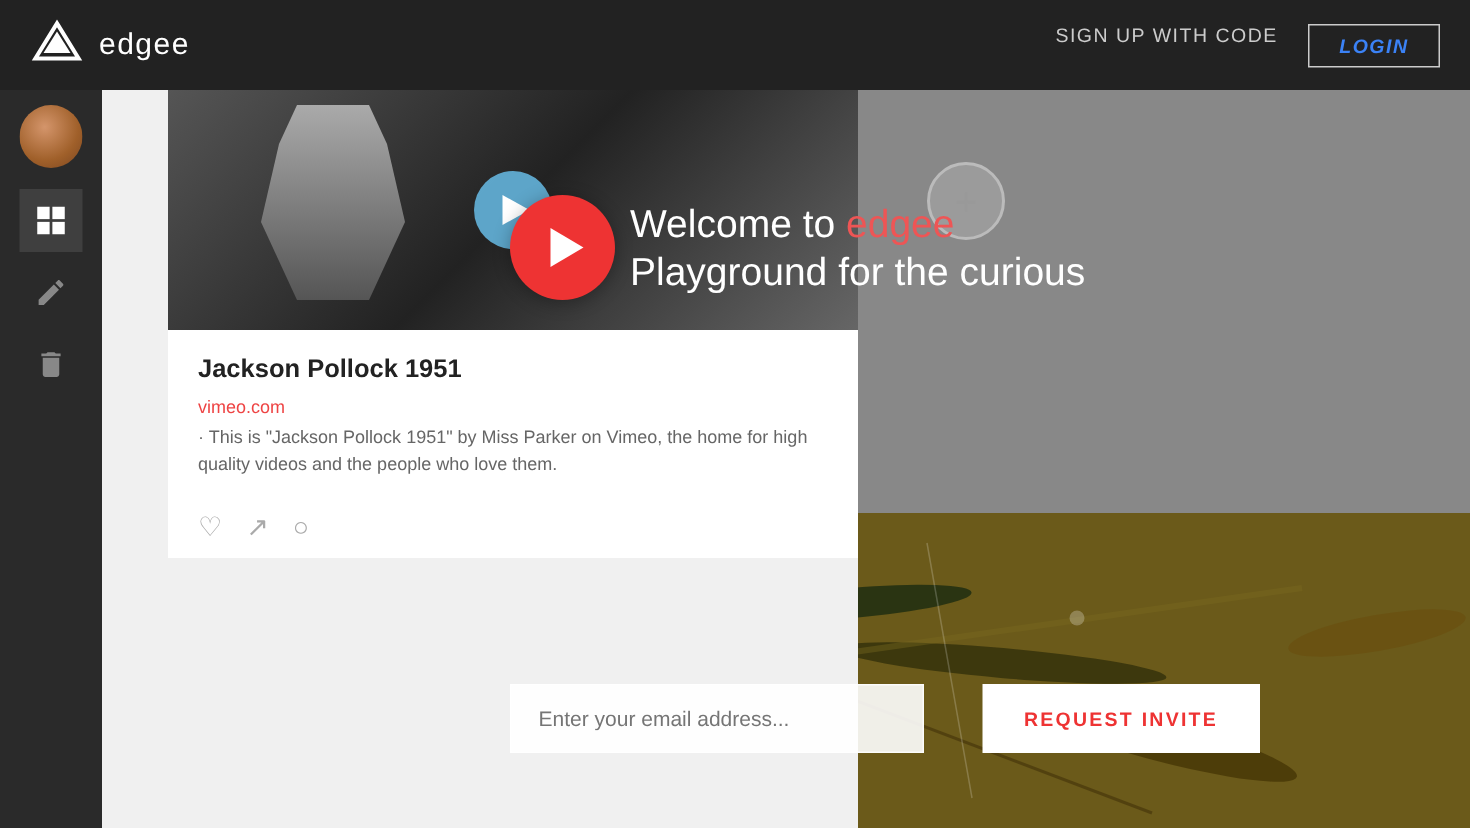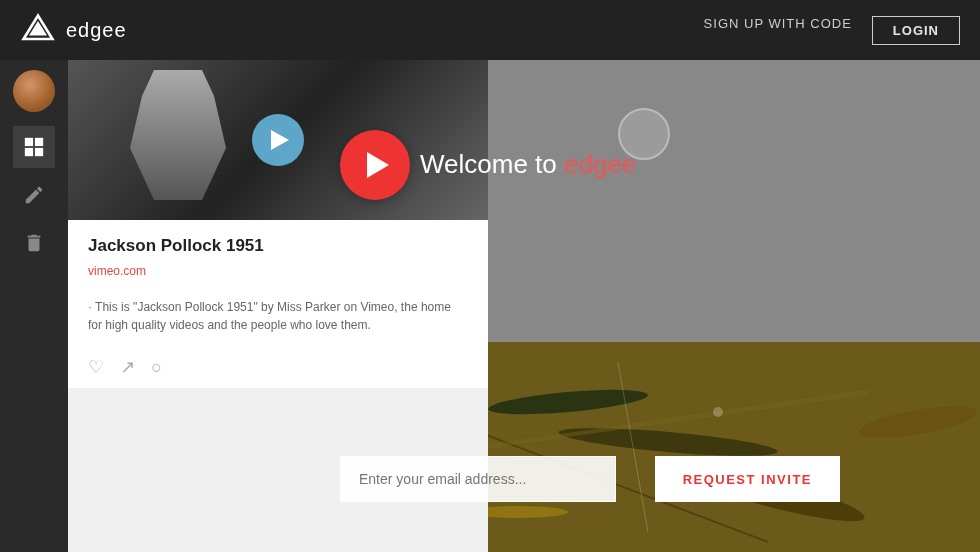--- a/index.html
+++ b/index.html
@@ -47,27 +47,28 @@
     .signup-link {
       color: #ccc;
       font-size: 13px;
       font-weight: 500;
       letter-spacing: 1px;
       text-decoration: none;
       cursor: pointer;
     }
     .login-btn {
       border: 1.5px solid #ccc;
-      color: #e5e5e5;
+      color: #3b82f6;
       background: transparent;
       padding: 6px 20px;
       font-size: 13px;
       font-weight: 600;
       letter-spacing: 1px;
       cursor: pointer;
+      font-style: italic;
     }
 
     
     .main-bg {
       position: absolute;
       top: 60px; left: 0; right: 0; bottom: 0;
       background: #888;
     }
 
     
@@ -119,24 +120,25 @@
       width: 22px;
       height: 22px;
       fill: currentColor;
     }
 
     
     .content-area {
       position: absolute;
       top: 60px;
       left: 68px;
-      width: 420px;
+      width: 504px;
       bottom: 0;
       background: #f0f0f0;
       z-index: 10;
+      padding-left: 44px;
     }
 
     
     .video-card {
       background: #fff;
       margin: 0;
     }
     .video-thumbnail {
       width: 100%;
       height: 160px;
@@ -186,21 +188,21 @@
     }
     .card-title {
       font-size: 17px;
       font-weight: 600;
       color: #222;
       margin-bottom: 8px;
     }
     .card-source {
       font-size: 12px;
       color: #e44;
-      margin-bottom: 20px;
+      margin-bottom: 4px;
     }
     .card-desc {
       font-size: 12px;
       color: #666;
       line-height: 1.5;
     }
     .card-actions {
       display: flex;
       gap: 16px;
       padding: 10px 20px;
@@ -398,20 +400,21 @@
 <div class="main-bg"></div>
 
 <div class="plus-circle">+</div>
 
 <div class="welcome-section">
   <div class="play-btn-large"></div>
   <div class="welcome-text">
     <h2>
       <span>Welcome to </span><span class="brand">edgee</span>
     </h2>
+    <p>Playground for the curious</p>
   </div>
 </div>
 
 <div class="bottom-art">
   <div class="art-canvas">
     
     <svg width="100%" height="100%" viewBox="0 0 912 210" preserveAspectRatio="xMidYMid slice">
       <rect width="912" height="210" fill="#6b5a1a"></rect>
 
       <ellipse cx="150" cy="80" rx="90" ry="15" fill="#3a3a1a" opacity="0.8" transform="rotate(-20 150 80)"></ellipse>

